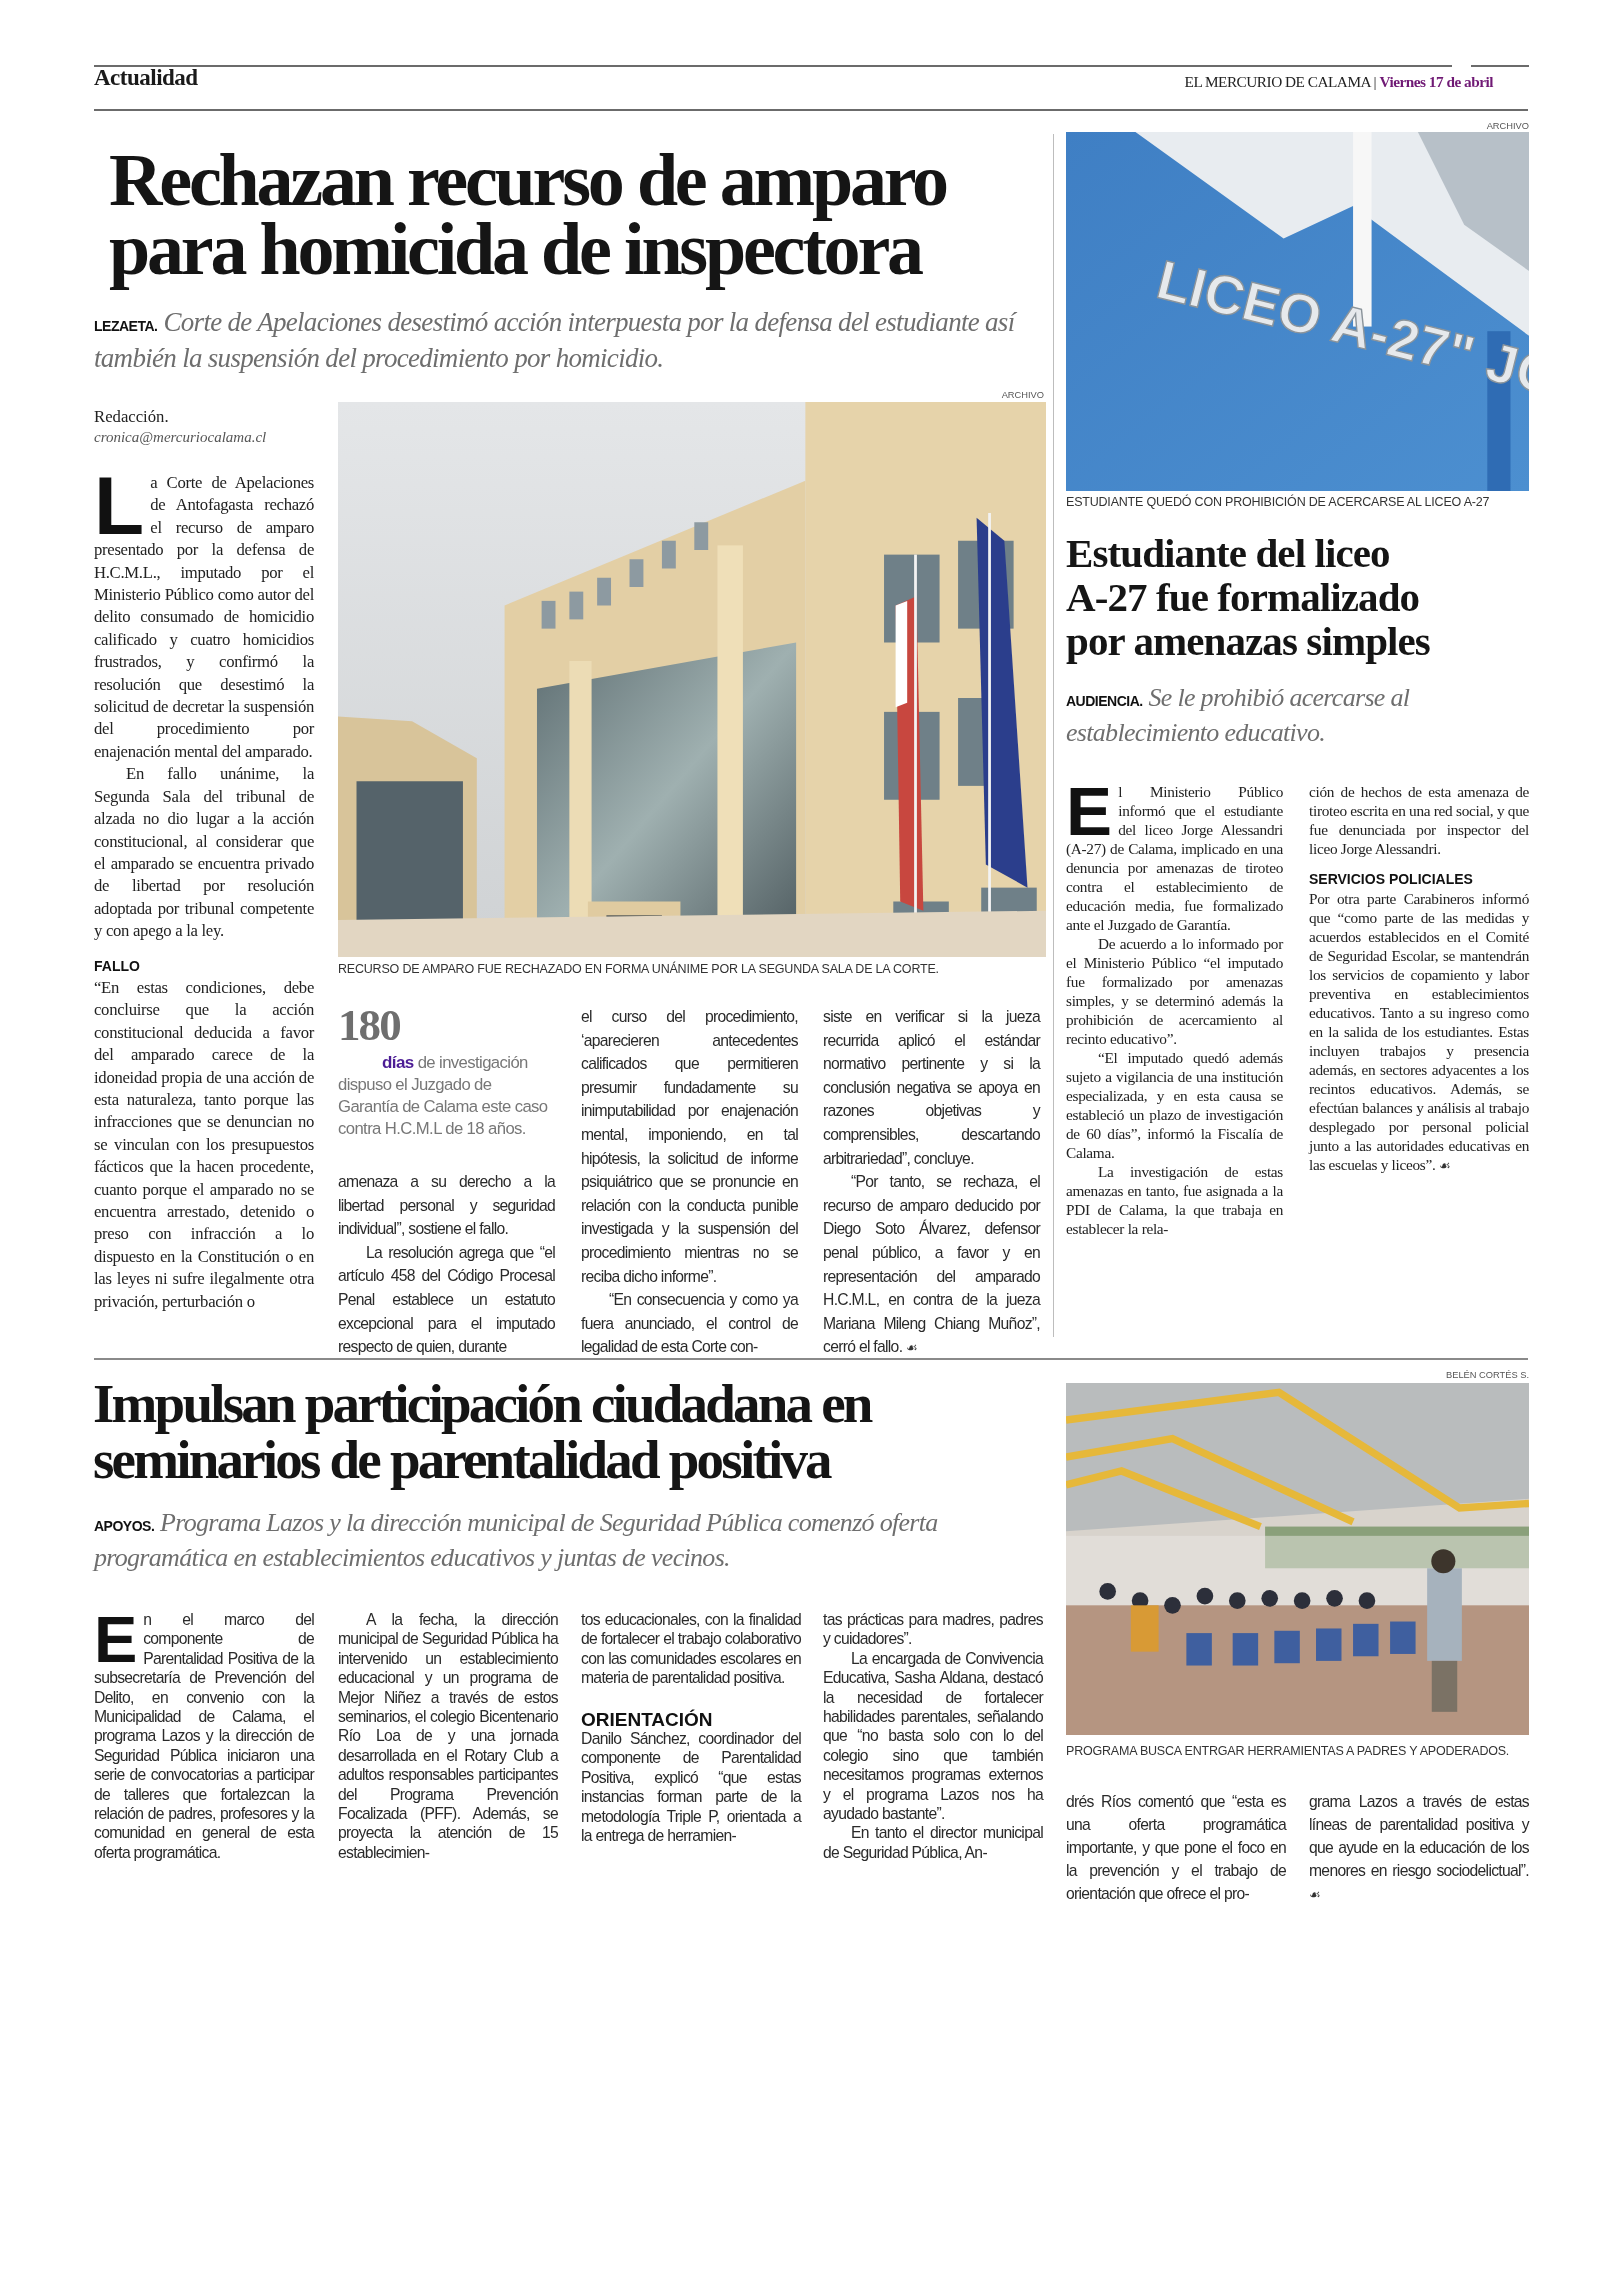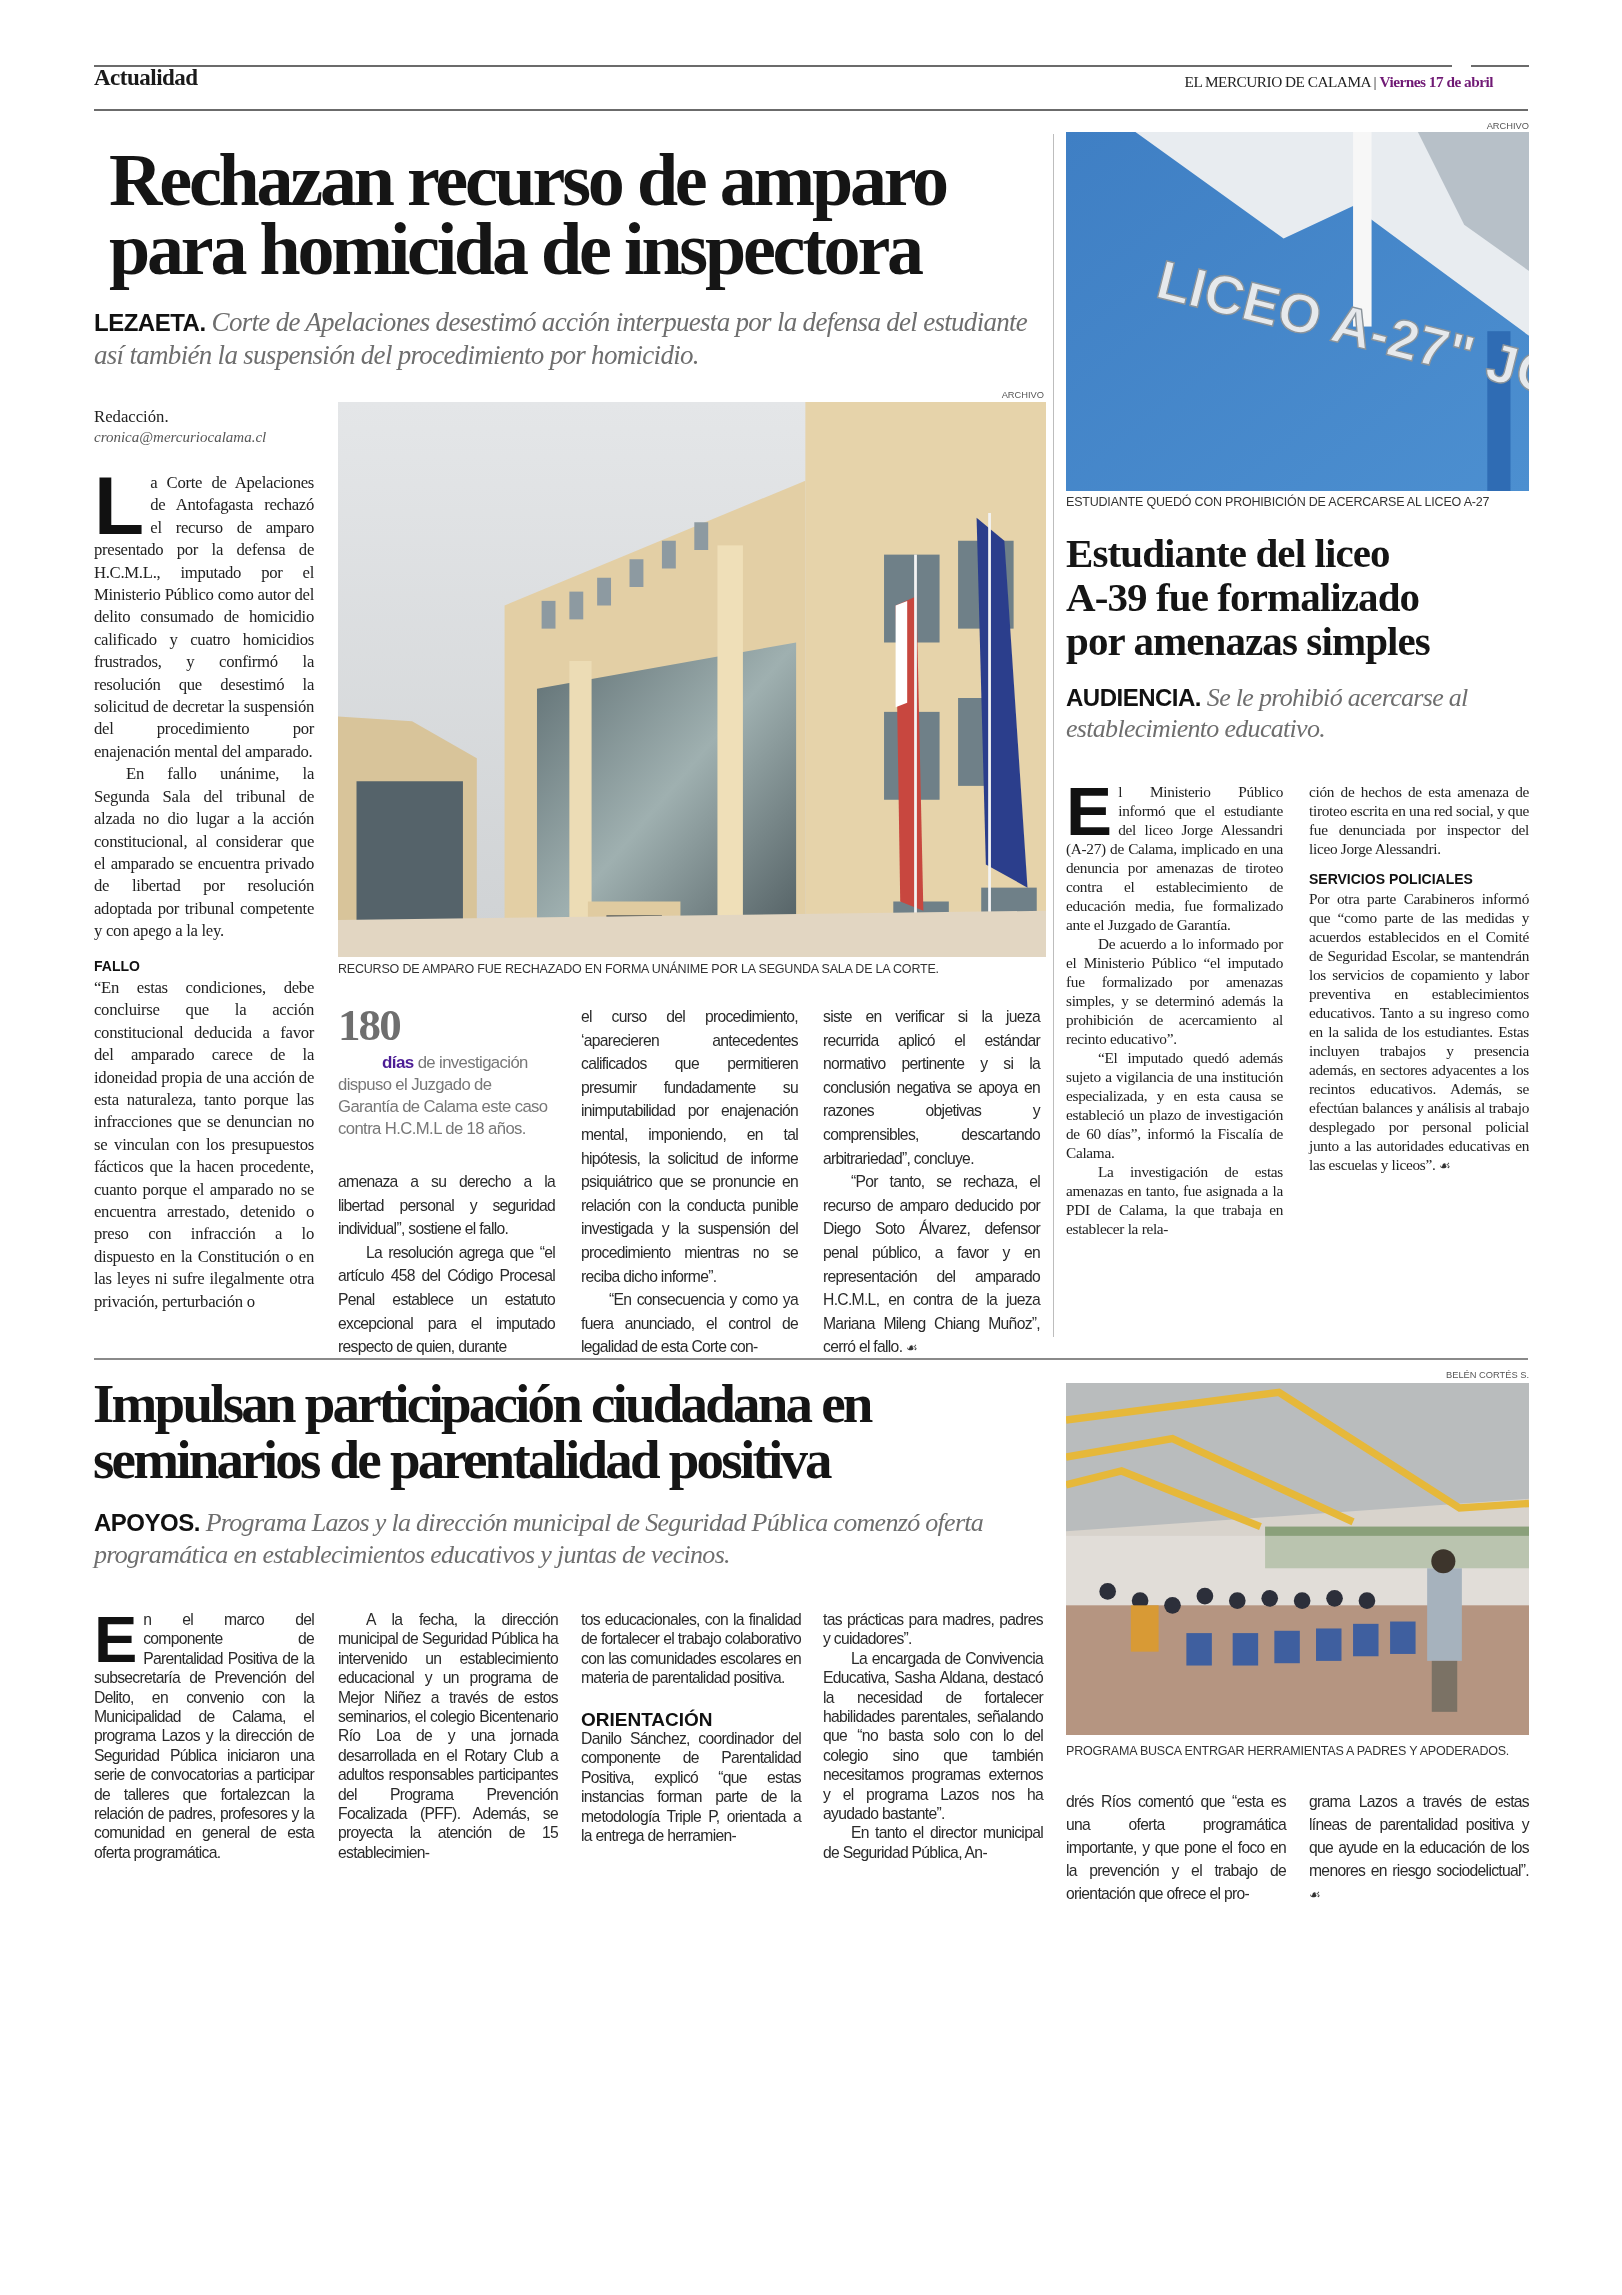--- a/index.html
+++ b/index.html
@@ -11,21 +11,21 @@
   .section-label { font-family: "Liberation Serif", serif; font-weight: bold; font-size: 23px; letter-spacing: -0.5px; }
   .masthead { font-family: "Liberation Serif", serif; font-size: 15.3px; letter-spacing: -0.5px; color: #222; }
   .masthead .date { color: #701a75; font-weight: bold; }
 
   
   .h1 { font-family: "Liberation Serif", serif; font-weight: bold; font-size: 74px; line-height: 69px; letter-spacing: -3.2px; color: #151515; margin: 16px; }
   .h2 { font-family: "Liberation Serif", serif; font-weight: bold; font-size: 41px; line-height: 44px; letter-spacing: -0.9px; color: #151515; margin: 0; }
   .h3 { font-family: "Liberation Serif", serif; font-weight: bold; font-size: 55px; line-height: 56px; letter-spacing: -2.8px; color: #151515; margin: 0; }
 
   .deck { font-family: "Liberation Serif", serif; font-size: 27px; line-height: 32px; color: #6e6e6e; font-style: italic; letter-spacing: -0.7px; }
-  .deck .kicker { font-family: "Liberation Sans", sans-serif; font-style: normal; font-weight: bold; color: #111; font-size: 24px; letter-spacing: -0.5px; }
+  .deck .kicker { font-family: "Liberation Sans", sans-serif; font-style: normal; font-weight: bold; color: #111; font-size: 14px; letter-spacing: -0.5px; }
   .deck.small { font-size: 26px; line-height: 31px; }
 
   .credit { font-family: "Liberation Sans", sans-serif; font-size: 9.3px; color: #555; letter-spacing: 0px; text-transform: uppercase; text-align: right; }
   .caption { font-family: "Liberation Sans", sans-serif; font-size: 12.5px; color: #333; letter-spacing: -0.2px; text-transform: uppercase; white-space: nowrap; }
 
   .byline-name { font-family: "Liberation Serif", serif; font-size: 16.7px; color: #222; }
   .byline-mail { font-family: "Liberation Serif", serif; font-style: italic; font-size: 15px; color: #555; }
 
   .body-text { font-family: "Liberation Serif", serif; font-size: 16.7px; line-height: 22.4px; color: #222; text-align: justify; hyphens: auto; letter-spacing: -0.3px; }
   .body-text p { margin: 0; text-indent: 32px; }
@@ -172,21 +172,21 @@
       <rect x="620" y="0" width="40" height="420" fill="#f7f7f7"></rect>
       <polygon points="760,0 1000,0 1000,300 860,200" fill="#b7c0c8"></polygon>
       <rect x="910" y="430" width="50" height="345" fill="#2f6cb4"></rect>
       <text x="190" y="355" transform="rotate(14 190 355)" font-family="Liberation Sans, sans-serif" font-weight="bold" font-size="118" fill="#e6e9ec" stroke="#8b949b" stroke-width="3">LICEO A-27" JORGE ALESSANDRI</text>
     </svg>
   </div>
   <div class="abs caption" style="left:1066px; top:495px;">ESTUDIANTE QUEDÓ CON PROHIBICIÓN DE ACERCARSE AL LICEO A-27</div>
 
   <h2 class="abs h2" style="left:1066px; top:531px; width:463px;">
     <span>Estudiante del liceo</span><br>
-    <span>A-39 fue formalizado</span><br>
+    <span>A-27 fue formalizado</span><br>
     <span>por amenazas simples</span>
   </h2>
   <div class="abs deck small" style="left:1066px; top:682px; width:453px;">
     <span class="kicker">AUDIENCIA.</span>
     <span>Se le prohibió acercarse al establecimiento educativo.</span>
   </div>
 
   <div class="abs body-text" style="left:1066px; top:782px; width:217px; line-height:19px; font-size:15.3px;">
     <span class="dropcap" style="font-size:69px; line-height:51px;">E</span>
     <p class="first">l Ministerio Público informó que el estudiante del liceo Jorge Alessandri (A-27) de Calama, implicado en una denuncia por amenazas de tiroteo contra el establecimiento de educación media, fue formalizado ante el Juzgado de Garantía.</p>

